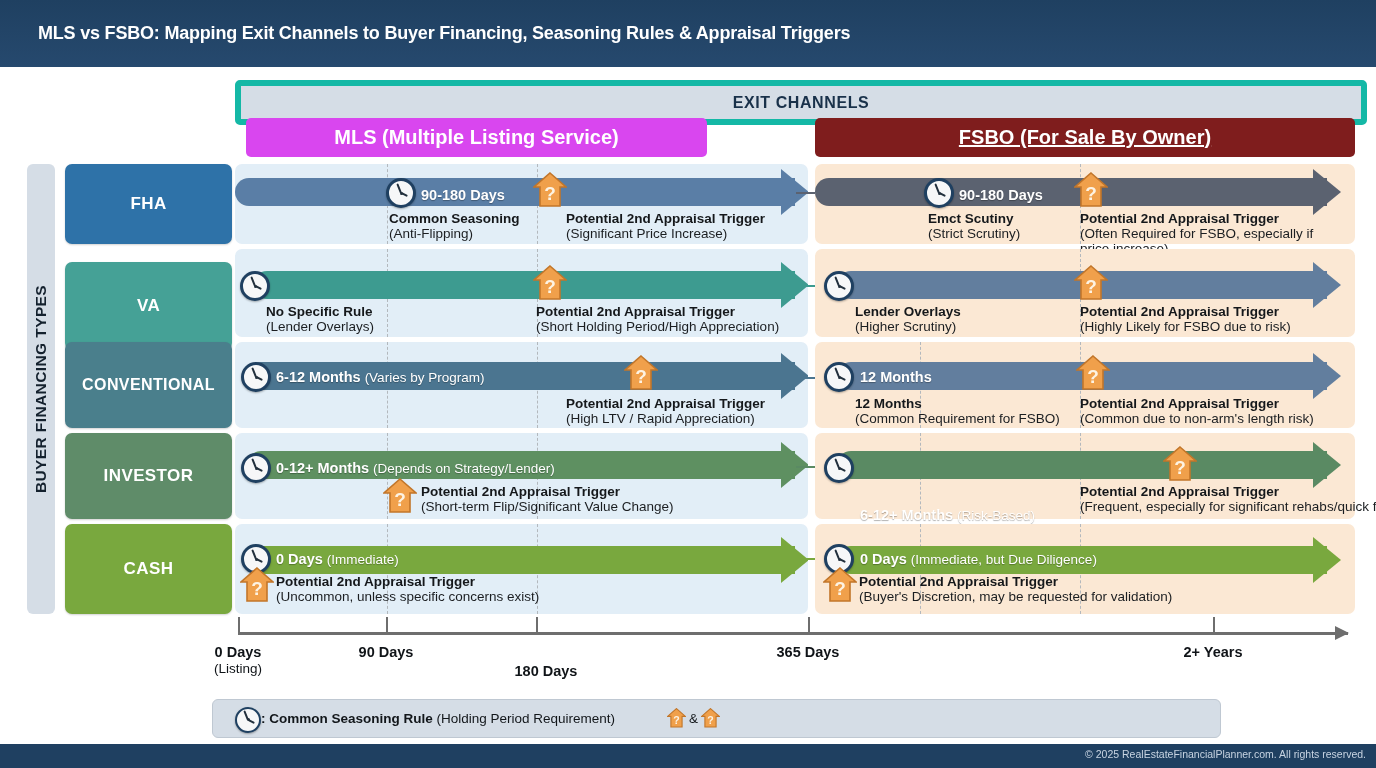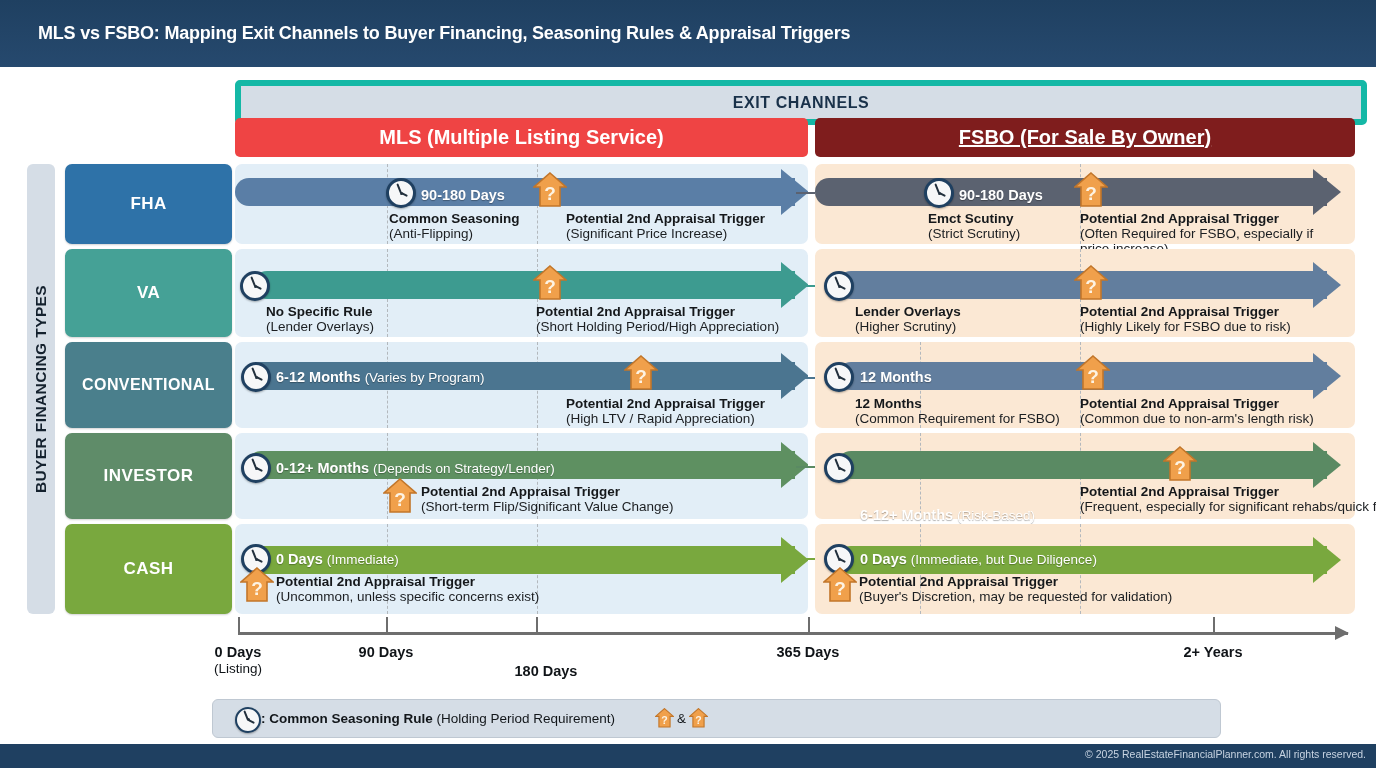--- a/index.html
+++ b/index.html
@@ -39,21 +39,21 @@
     background:#d5dde6;border:6px solid #14b8a6;border-radius:5px;
     display:flex;align-items:center;justify-content:center;
   }
   .exit-channels span{font-size:16px;font-weight:bold;color:#19314a;letter-spacing:0.6px;}
 
   .chan{
     position:absolute;top:118px;height:39px;border-radius:5px;
     display:flex;align-items:center;justify-content:center;
     color:#fff;font-size:20px;font-weight:bold;
   }
-  .chan-mls{left:235px;width:573px;background:#ef4444;}
+  .chan-mls{left:246px;width:461px;background:#d946ef;}
   .chan-fsbo{left:815px;width:540px;background:#7f1d1d;text-decoration:underline;}
 
   
   .rail{
     position:absolute;left:27px;top:164px;width:28px;height:450px;
     background:#d5dde6;border-radius:6px;
   }
   .rail span{
     position:absolute;left:50%;top:50%;
     transform:translate(-50%,-50%) rotate(-90deg);
@@ -130,21 +130,21 @@
   }
   .tick{position:absolute;width:2px;height:15px;background:#6e6e6e;top:-15px;}
   .tick-label{position:absolute;top:643px;text-align:center;white-space:nowrap;}
   .tick-label .m{font-size:14.5px;font-weight:bold;color:#101418;display:block;line-height:18px;}
   .tick-label .s{font-size:13.5px;font-weight:normal;color:#101418;display:block;line-height:16px;}
 
   
   .legend{
     position:absolute;left:212px;top:699px;width:1007px;height:37px;
     background:#d5dde6;border:1px solid #bfc8d2;border-radius:6px;
-    display:flex;align-items:center;
+    display:flex;align-items:center;gap:12px;
   }
   .legend-item{display:flex;align-items:center;white-space:nowrap;}
   .legend-item .lt{font-size:13.5px;color:#12161a;}
   .legend-item .lt b{font-weight:bold;}
   .legend .mini-clock{position:relative;width:24px;height:24px;margin-right:2px;}
   .legend .mini-house{position:relative;width:19px;height:21px;}
 </style>
 </head>
 <body>
 
@@ -162,21 +162,21 @@
   <span>FSBO (For Sale By Owner)</span>
 </div>
 
 <div class="rail">
   <span>BUYER FINANCING TYPES</span>
 </div>
 
 <div class="ftype" style="top:164px;height:80px;background:#2e72a8;">
   <span>FHA</span>
 </div>
-<div class="ftype" style="top:249px;height:88px;background:#45a196;">
+<div class="ftype" style="top:262px;height:88px;background:#45a196;">
   <span>VA</span>
 </div>
 <div class="ftype small" style="top:342px;height:86px;background:#4a7f8c;">
   <span>CONVENTIONAL</span>
 </div>
 <div class="ftype" style="top:433px;height:86px;background:#5f8c69;">
   <span>INVESTOR</span>
 </div>
 <div class="ftype" style="top:524px;height:90px;background:#79a83e;">
   <span>CASH</span>

